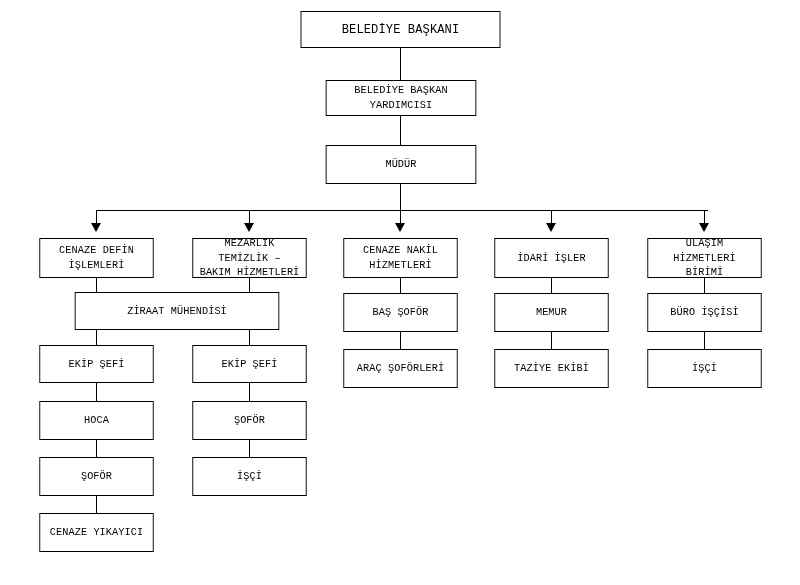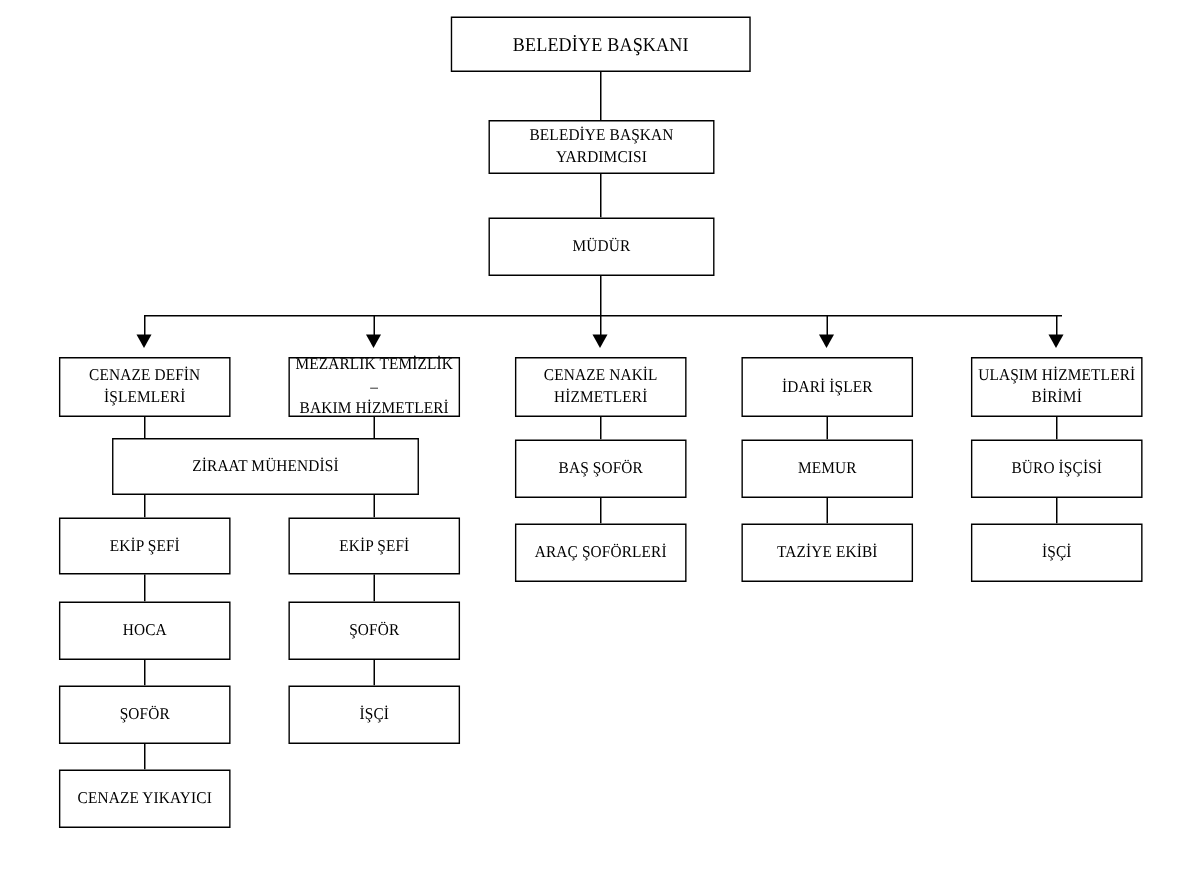--- a/index.html
+++ b/index.html
@@ -5,21 +5,21 @@
   html, body {
     margin: 0;
     padding: 0;
     background: #ffffff;
   }
   #chart-root {
     position: relative;
     width: 800px;
     height: 585px;
     background: #ffffff;
-    font-family: Liberation Serif, serif;
+    font-family: Liberation Mono, monospace;
     overflow: hidden;
   }
   .node {
     position: absolute;
     box-sizing: border-box;
     border: 1.5px solid #000000;
     background: #ffffff;
     display: flex;
     align-items: center;
     justify-content: center;

